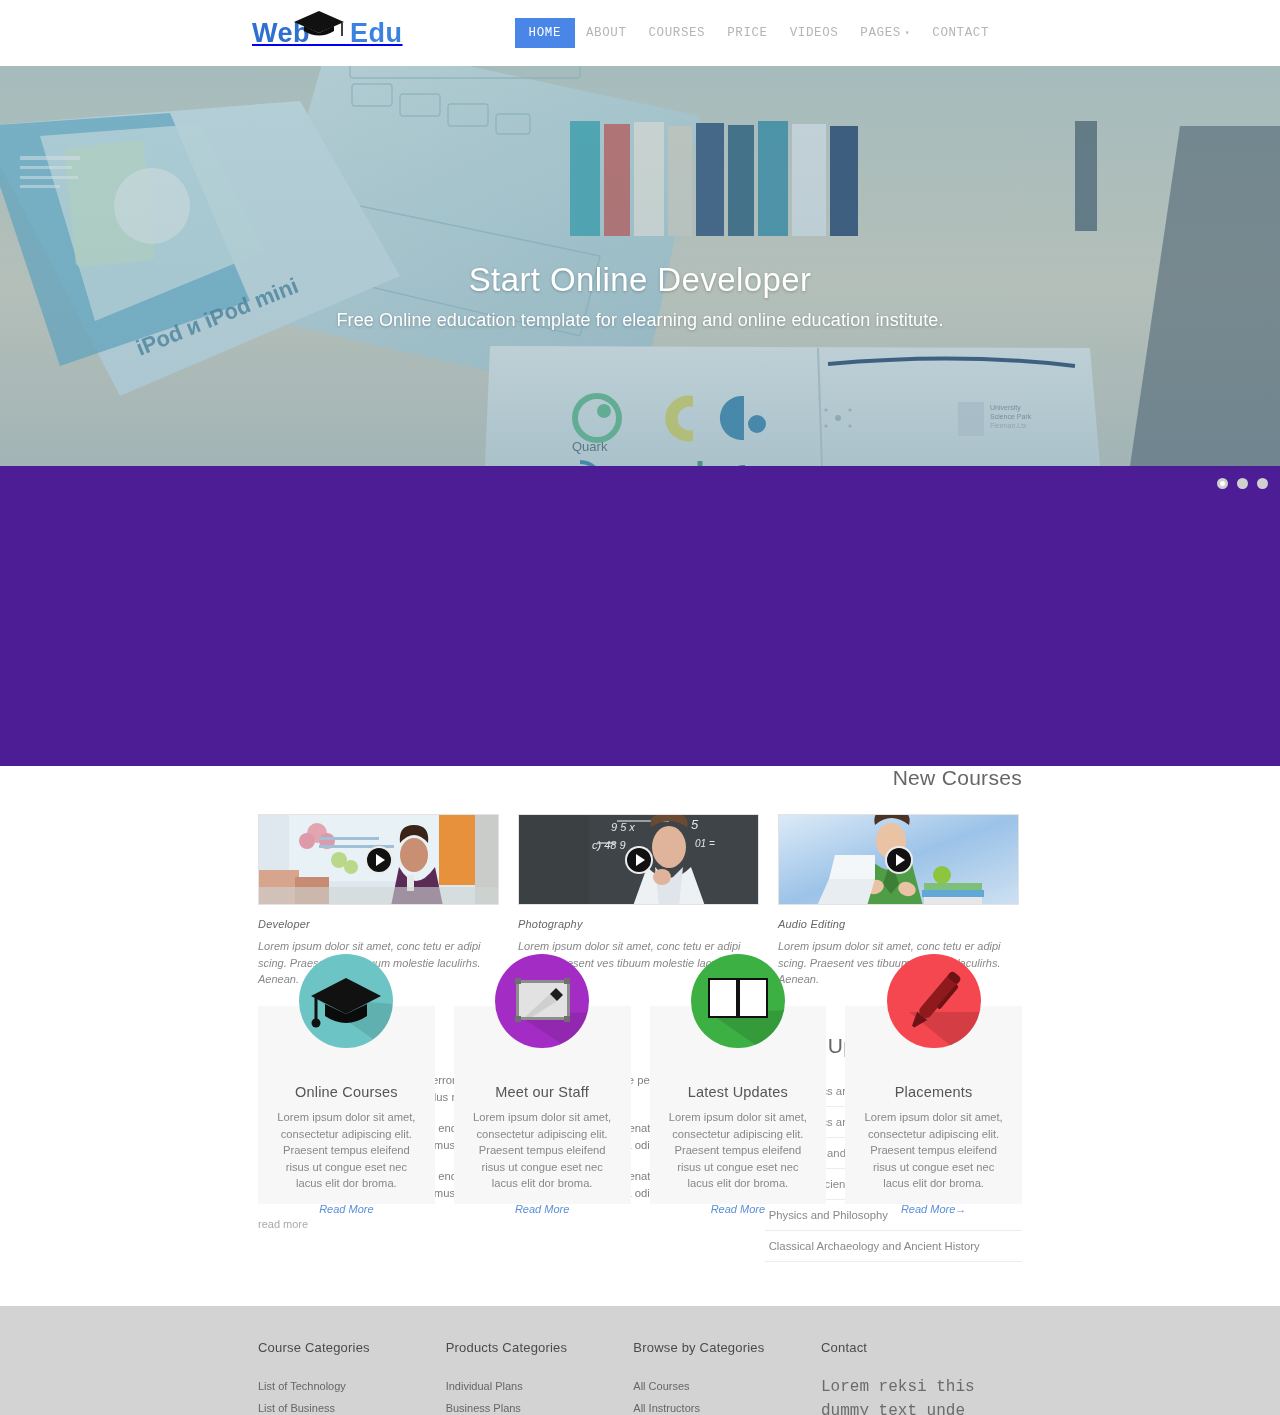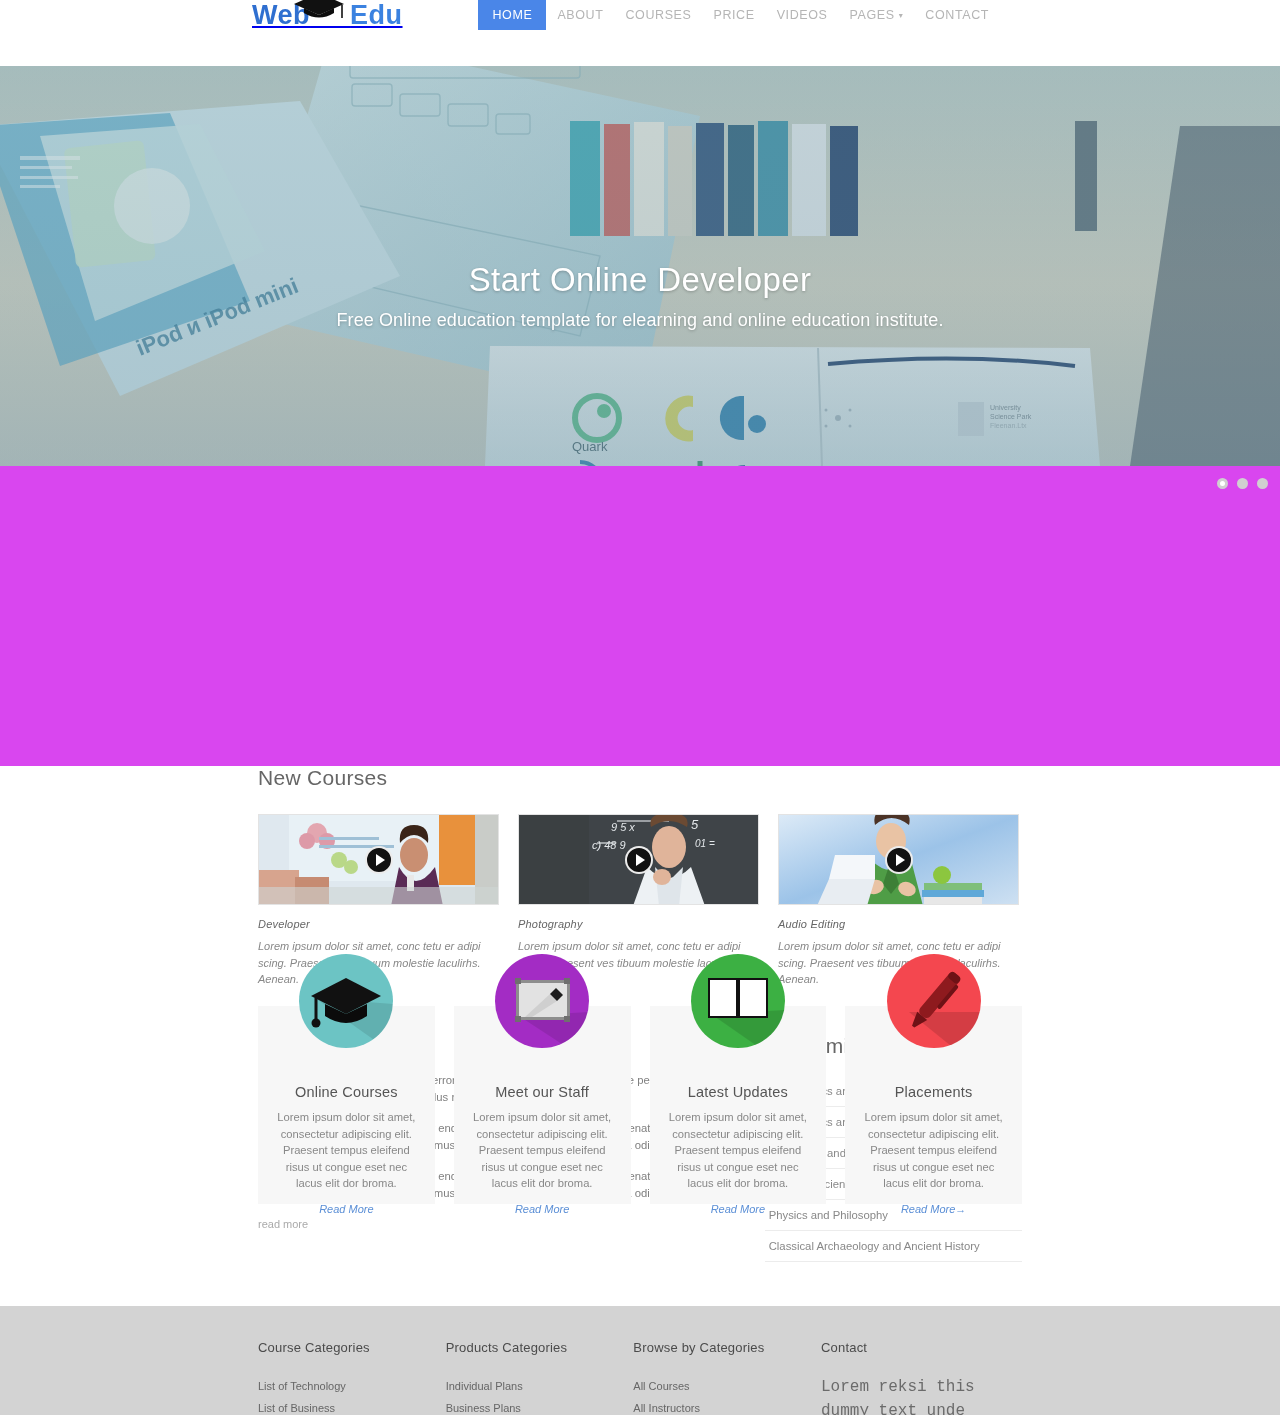--- a/index.html
+++ b/index.html
@@ -4,31 +4,31 @@
 <style>
   *{box-sizing:border-box;margin:0;padding:0}
   body{
     width:1280px;height:1415px;overflow:hidden;
     font-family:"Liberation Sans",sans-serif;
     background:#fff;color:#555;
   }
   .page{position:relative;width:1280px;height:1415px;}
 
   
-  .header{height:66px;background:#fff;display:flex;align-items:flex-start;position:relative;z-index:20;}
+  .header{height:66px;background:#fff;display:flex;align-items:center;position:relative;z-index:20;}
   .logo{margin-left:252px;display:flex;align-items:center;position:relative;}
   .logo-text{font-size:27px;font-weight:bold;color:#3b82e0;letter-spacing:.5px;font-family:"Liberation Sans",sans-serif;}
   .logo-text .b{color:#2f6fd0}
   .cap{
     position:absolute;left:40px;top:-9px;width:54px;height:34px;
   }
   .nav{margin-left:auto;margin-right:280px;display:flex;align-items:center;gap:0;}
   .nav a{
     font-size:12.5px;color:#b5b5b5;text-decoration:none;letter-spacing:.6px;
-    padding:7px 11px;display:inline-block;font-family:Liberation Sans, sans-serif;
+    padding:7px 11px;display:inline-block;font-family:Liberation Mono, monospace;
     white-space:nowrap;
   }
   .nav a.active{background:#4a86e8;color:#fff;padding:8px 14px;}
   .nav a .caret{display:inline-block;margin-left:4px;font-size:8px;vertical-align:middle;}
 
   
   .hero{position:relative;height:400px;overflow:hidden;background:#9fb9bd;}
   .hero-photo{position:absolute;inset:0;}
   .hero-overlay{position:absolute;inset:0;background:linear-gradient(180deg,rgba(120,160,170,.30),rgba(110,150,165,.38));}
   .hero-text{position:absolute;left:0;right:0;top:195px;text-align:center;z-index:5;}
@@ -39,38 +39,38 @@
   }
   .hero-sub{
     margin-top:11px;font-size:18px;color:#fff;letter-spacing:.1px;
     text-shadow:0 1px 3px rgba(0,0,0,.25);
   }
   .dots{position:absolute;right:12px;top:478px;display:flex;gap:9px;z-index:10;}
   .dot{width:11px;height:11px;border-radius:50%;background:#d0d0d0;}
   .dot.active{background:#fff;border:3px solid #cfcfcf;}
 
   
-  .services{position:relative;height:300px;background:#d946ef;}
+  .services{position:relative;height:300px;background:#4c1d95;}
   .cards{display:flex;gap:19px;padding:0 258px;position:absolute;top:540px;left:0;right:0;}
   .card{
     width:177px;background:#f7f7f7;padding:78px 14px 22px;text-align:center;position:relative;
     height:198px;
   }
   .card-icon{
     position:absolute;top:-52px;left:50%;transform:translateX(-50%);
     width:94px;height:94px;border-radius:50%;overflow:hidden;
   }
   .card-title{font-size:14.5px;color:#555;margin-bottom:9px;letter-spacing:.2px;}
   .card-text{font-size:11.2px;line-height:1.48;color:#888;}
   .card-link{display:inline-block;margin-top:11px;font-size:11px;color:#5b8fd6;font-style:italic;text-decoration:none;}
 
   
   .section{padding:0 258px;}
   .sec-title{
-    font-size:21px;color:#666;font-weight:normal;letter-spacing:.3px;
+    font-size:21px;color:#666;font-weight:normal;letter-spacing:.3px;text-align:right;
   }
   .courses-row{display:flex;gap:19px;margin-top:24px;}
   .course{width:241px;font-style:italic;}
   .thumb{
     width:241px;height:91px;position:relative;overflow:hidden;border:1px solid #e3e3e3;
   }
   .play{
     position:absolute;left:50%;top:50%;transform:translate(-50%,-50%);
     width:28px;height:28px;border-radius:50%;background:#111;
     border:2px solid rgba(255,255,255,.92);

